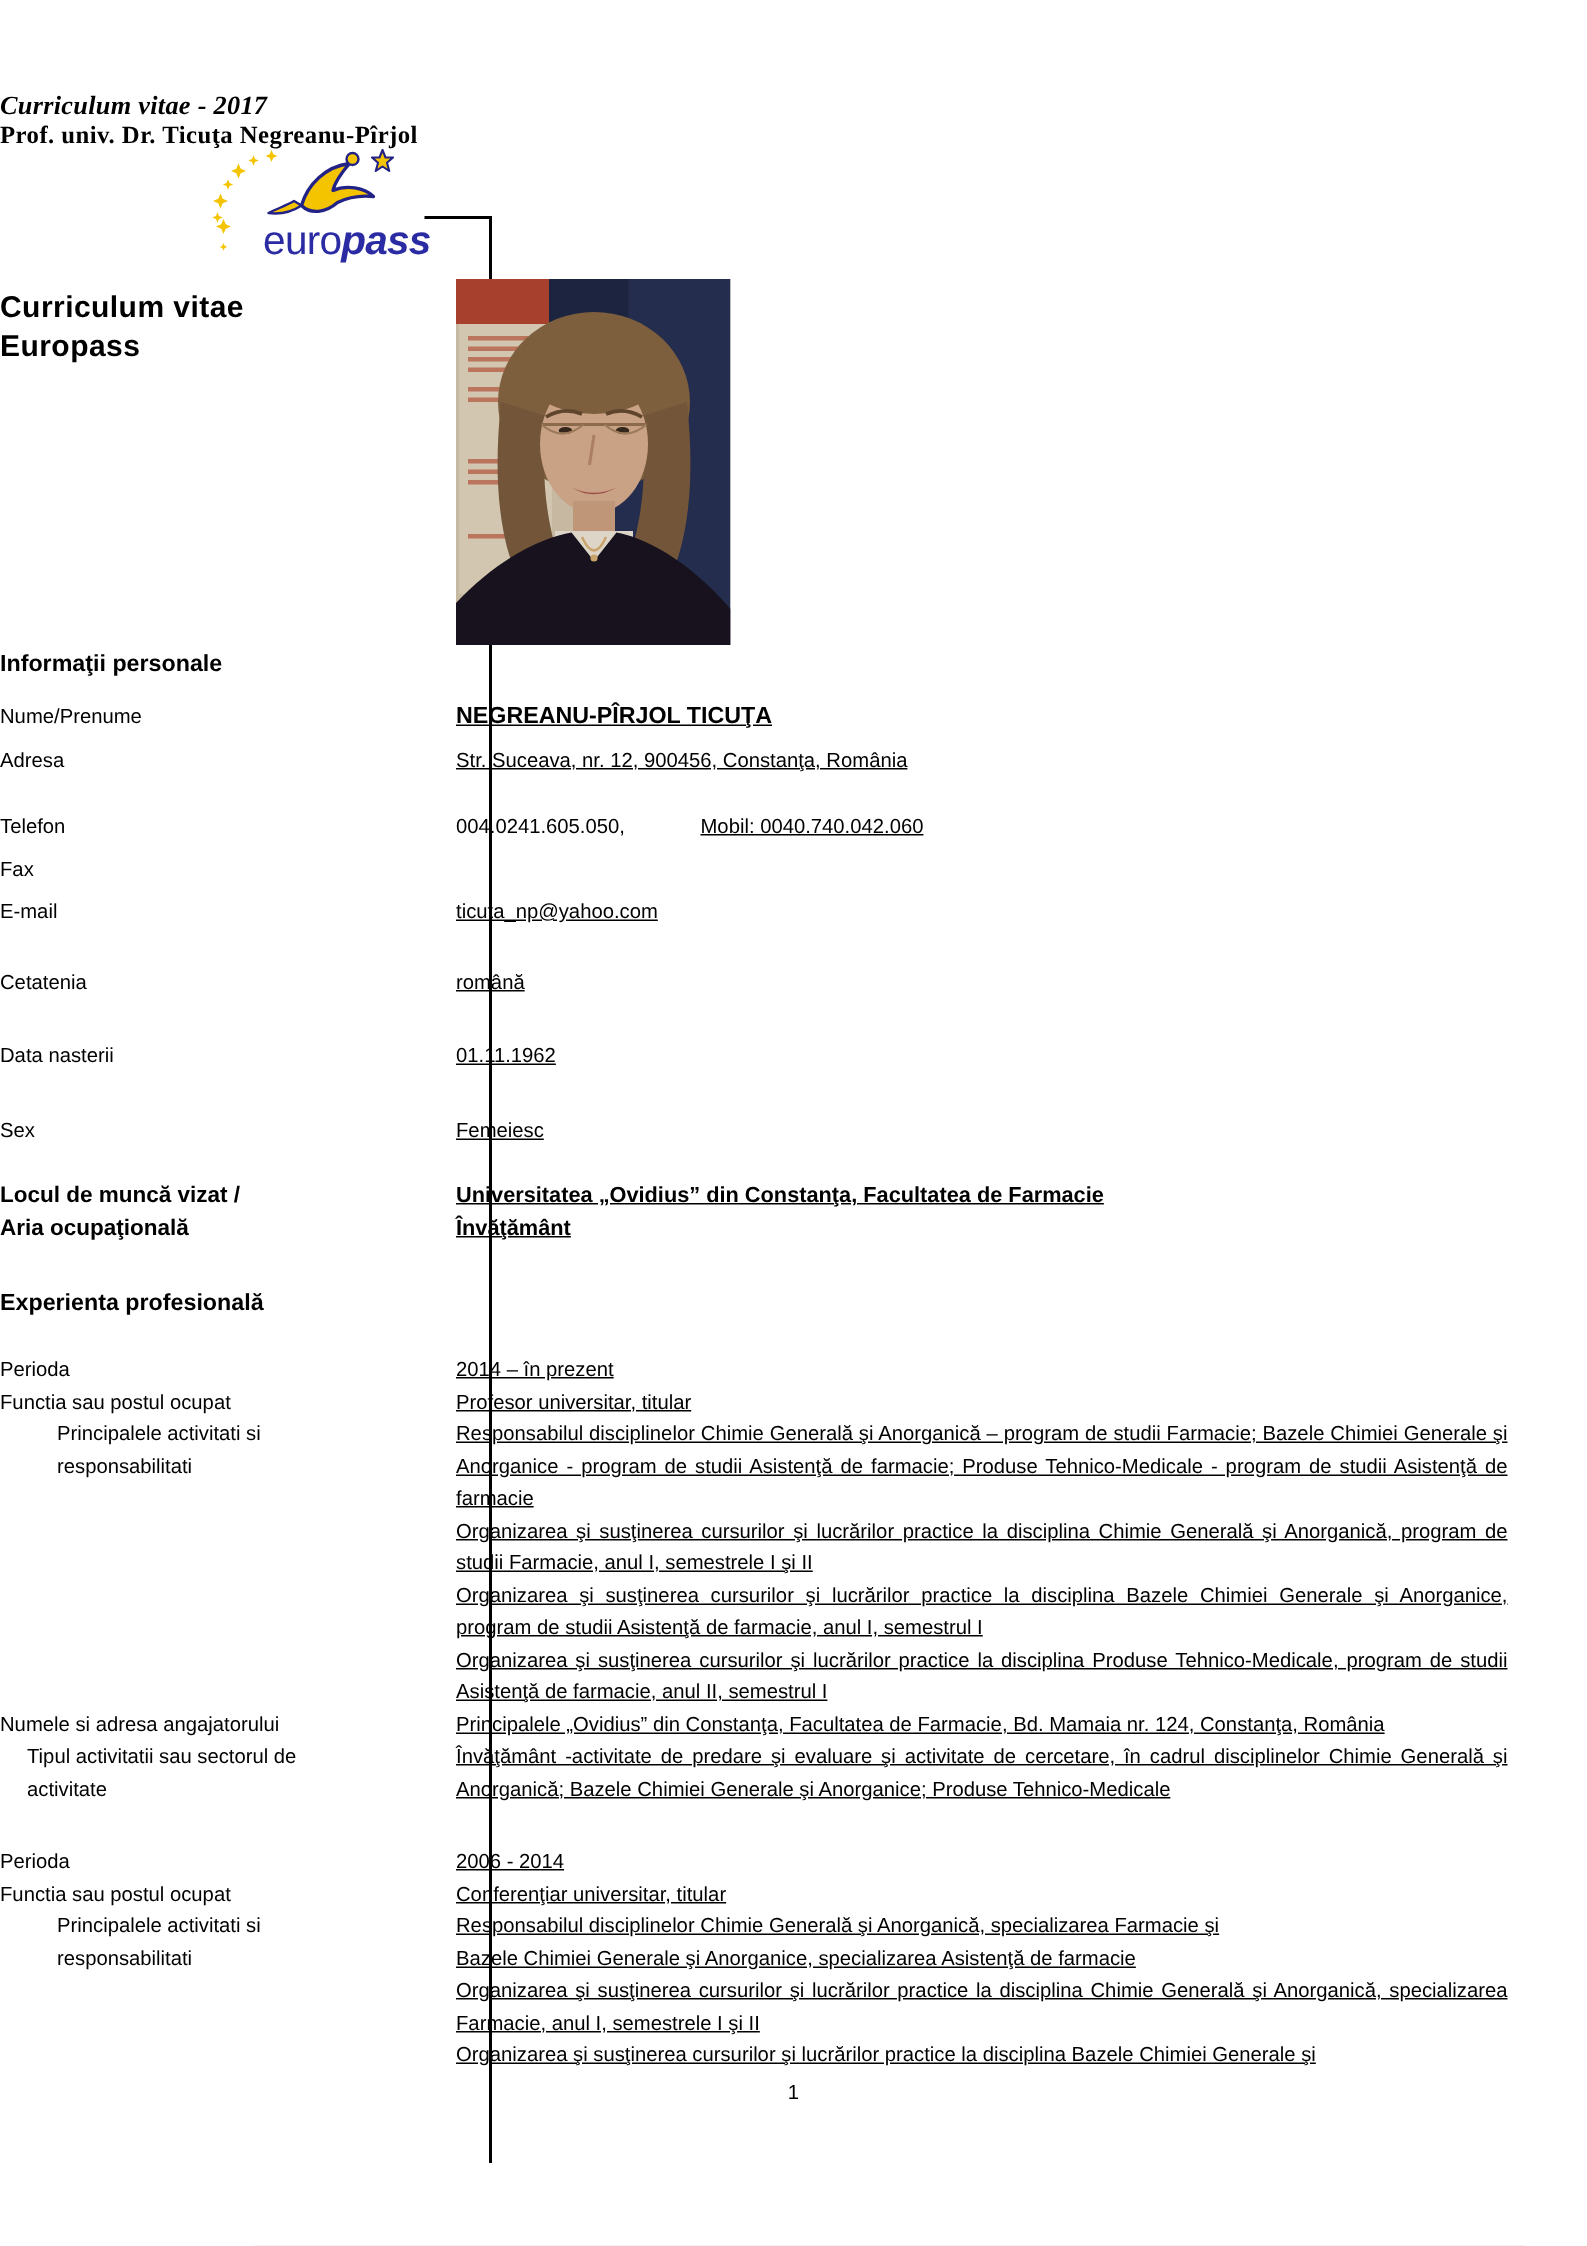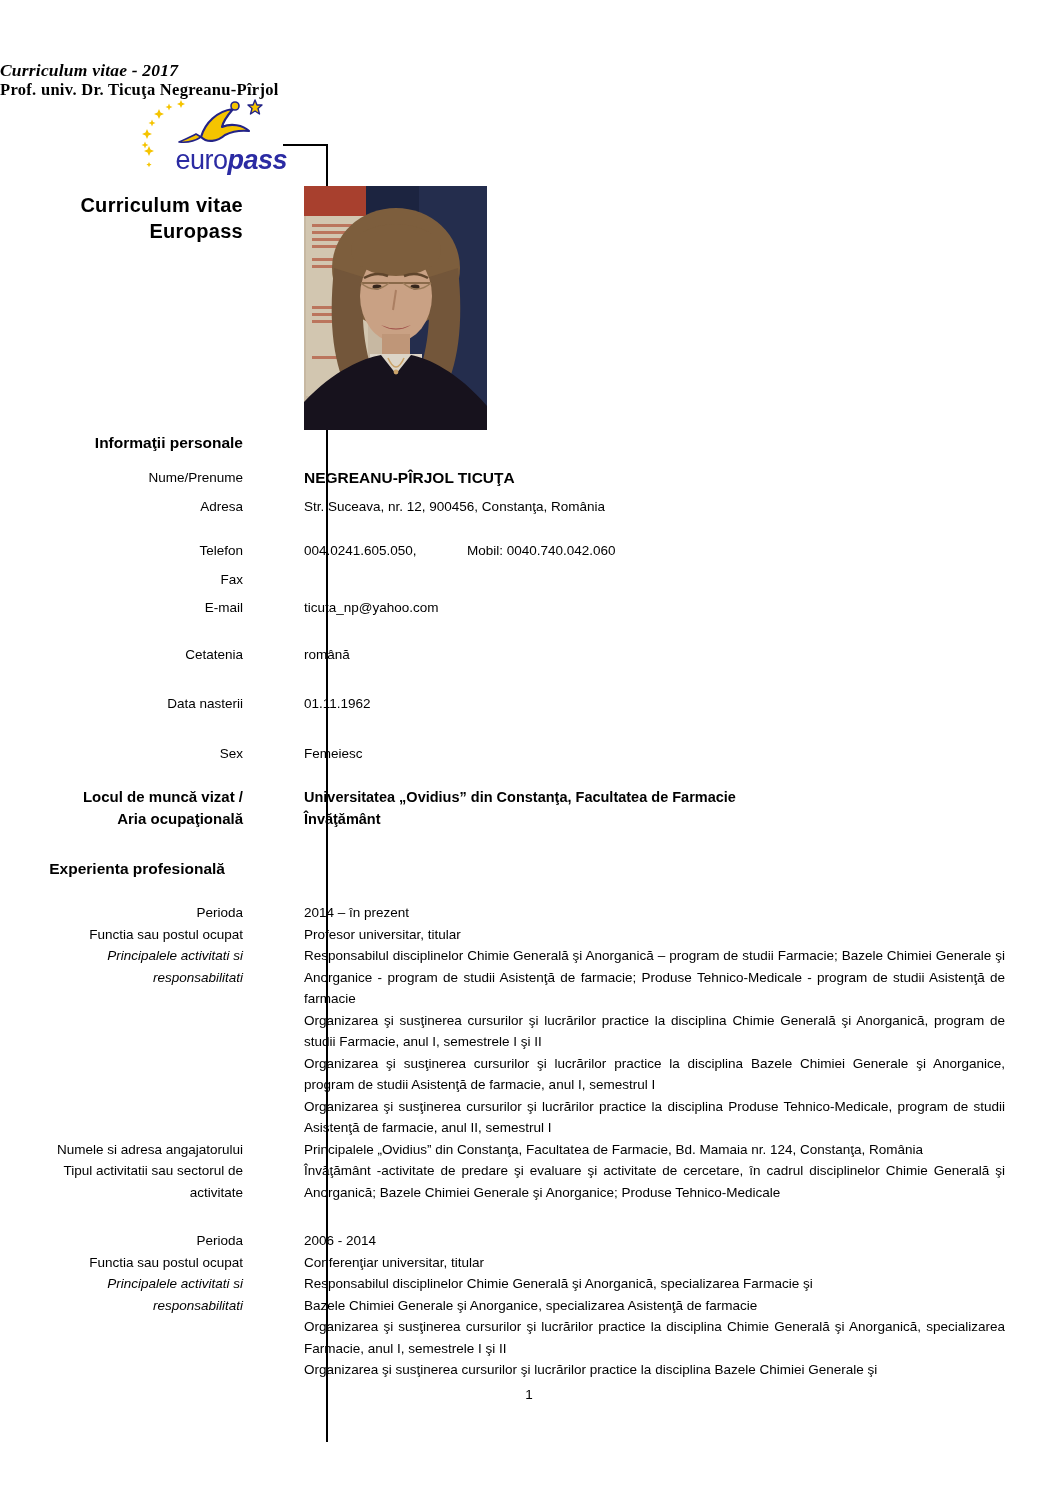--- a/index.html
+++ b/index.html
@@ -18,22 +18,22 @@
   .logo .logotext{position:absolute;bottom:0;left:16px;right:-2px;text-align:right;
     font-size:27px;line-height:26px;color:#2B2BA3;letter-spacing:-.5px;white-space:nowrap;}
   .logo .euro{font-weight:normal;}
   .logo .pass{font-weight:bold;font-style:italic;}
   
   .hline{position:absolute;top:144px;left:283px;width:44px;height:2px;background:#000;}
   .vline{position:absolute;top:144px;left:326px;width:2px;height:1298px;background:#000;}
   
   .content{position:absolute;top:145px;left:0;width:1058px;}
   .row{display:flex;align-items:flex-start;}
-  .col-l{width:263px;flex:none;box-sizing:border-box;padding-right:20px;text-align:right;line-height:18px;}
-  .col-v{flex:1;box-sizing:border-box;padding-left:41px;padding-right:53px;line-height:18px;}
+  .col-l{width:263px;flex:none;box-sizing:border-box;padding-right:20px;line-height:18px;}
+  .col-v{flex:1;box-sizing:border-box;padding-left:41px;padding-right:53px;line-height:18px;text-decoration:underline;}
   .cv-title{font-size:20px;font-weight:bold;line-height:26px;padding-top:6px;letter-spacing:.3px;}
   .rowA{margin-top:41px;}
   .photo{width:183px;height:244px;display:block;}
   .sec-head{font-weight:bold;font-size:15.5px;line-height:20px;}
   .r-infohead{margin-top:3px;}
   .r-name{margin-top:15px;}
   .r-name .col-v{font-weight:bold;font-size:15.5px;line-height:20px;}
   .r-name .col-l{line-height:20px;}
   .r-adresa{margin-top:10px;}
   .r-telefon{margin-top:26px;}
@@ -47,21 +47,21 @@
   .r-job .col-l{font-weight:bold;font-size:15px;line-height:22px;}
   .r-job .col-v{font-weight:bold;font-size:14.5px;line-height:22px;}
   .r-exphead{margin-top:29px;}
   .pad-r{padding-right:38px;}
   .exp{line-height:21.5px;}
   .exp .col-l,.exp .col-v{line-height:21.5px;}
   .r-exp1{margin-top:23px;}
   .r-exp2{margin-top:27px;}
   .just{text-align:justify;}
   .para{margin:0;}
-  .lbl-narrow{max-width:205px;margin-left:auto;font-style:italic;}
+  .lbl-narrow{max-width:205px;margin-left:auto;}
   .lbl-narrow2{max-width:225px;margin-left:auto;}
   .pagenum{position:absolute;top:1387px;left:0;width:1058px;text-align:center;font-size:13.5px;}
 </style>
 </head>
 <body>
 
 <div class="page">
 
   <div class="doc-header">
     <div class="h1">Curriculum vitae - 2017</div>

